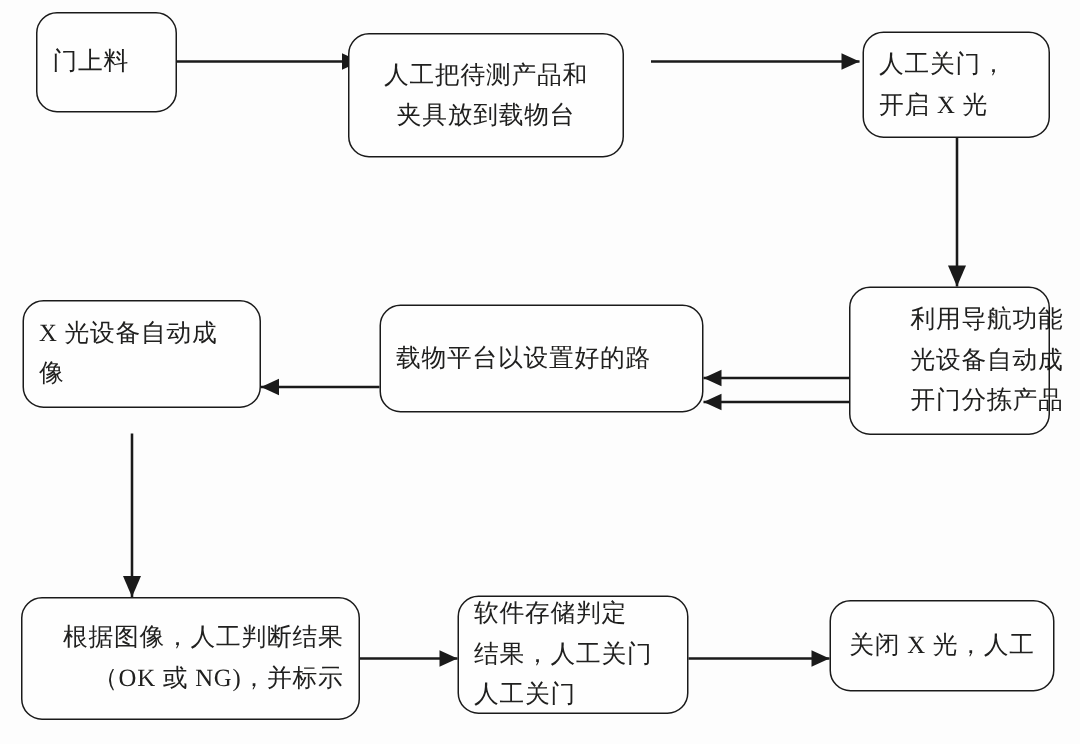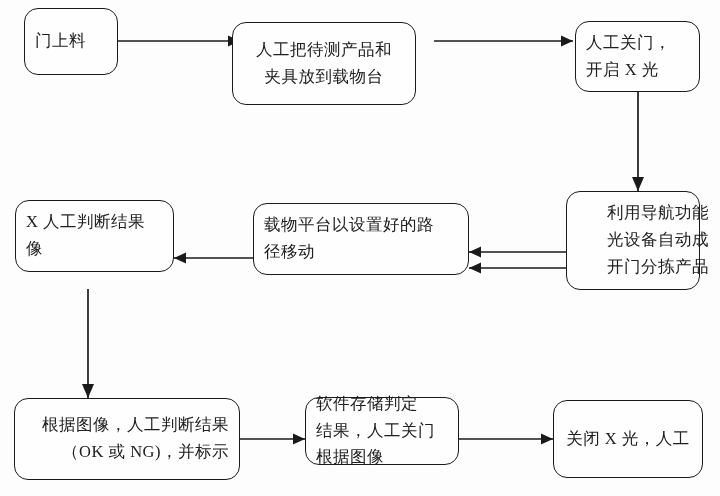--- a/index.html
+++ b/index.html
@@ -122,36 +122,35 @@
   </div>
 
   <div class="node left-txt" style="left:566px; top:191px; width:134px; height:99px;padding-left:40px;">
     <span class="ln">利用导航功能</span>
     <span class="ln">光设备自动成</span>
     <span class="ln">开门分拣产品</span>
   </div>
 
   <div class="node left-txt" style="left:253px; top:203px; width:216px; height:72px;">
     <span class="ln">载物平台以设置好的路</span>
-    <span class="ln">径移动</span>
   </div>
 
   <div class="node left-txt" style="left:15px; top:200px; width:159px; height:72px;">
-    <span class="ln">X 人工判断结果</span>
+    <span class="ln">X 光设备自动成</span>
     <span class="ln">像</span>
   </div>
 
   <div class="node center-txt" style="left:14px; top:398px; width:226px; height:82px;align-items:flex-end;">
     <span class="ln">根据图像，人工判断结果</span>
     <span class="ln">（OK 或 NG)，并标示</span>
   </div>
 
-  <div class="node left-txt" style="left:305px; top:397px; width:154px; height:68px;">
+  <div class="node left-txt" style="left:305px; top:397px; width:154px; height:79px;">
     <span class="ln">软件存储判定</span>
     <span class="ln">结果，人工关门</span>
-    <span class="ln">根据图像</span>
+    <span class="ln">人工关门</span>
   </div>
 
-  <div class="node center-txt" style="left:553px; top:400px; width:150px; height:78px;">
+  <div class="node center-txt" style="left:553px; top:400px; width:150px; height:61px;">
     <span class="ln">关闭 X 光，人工</span>
   </div>
 
 </div>
 
 </body></html>

